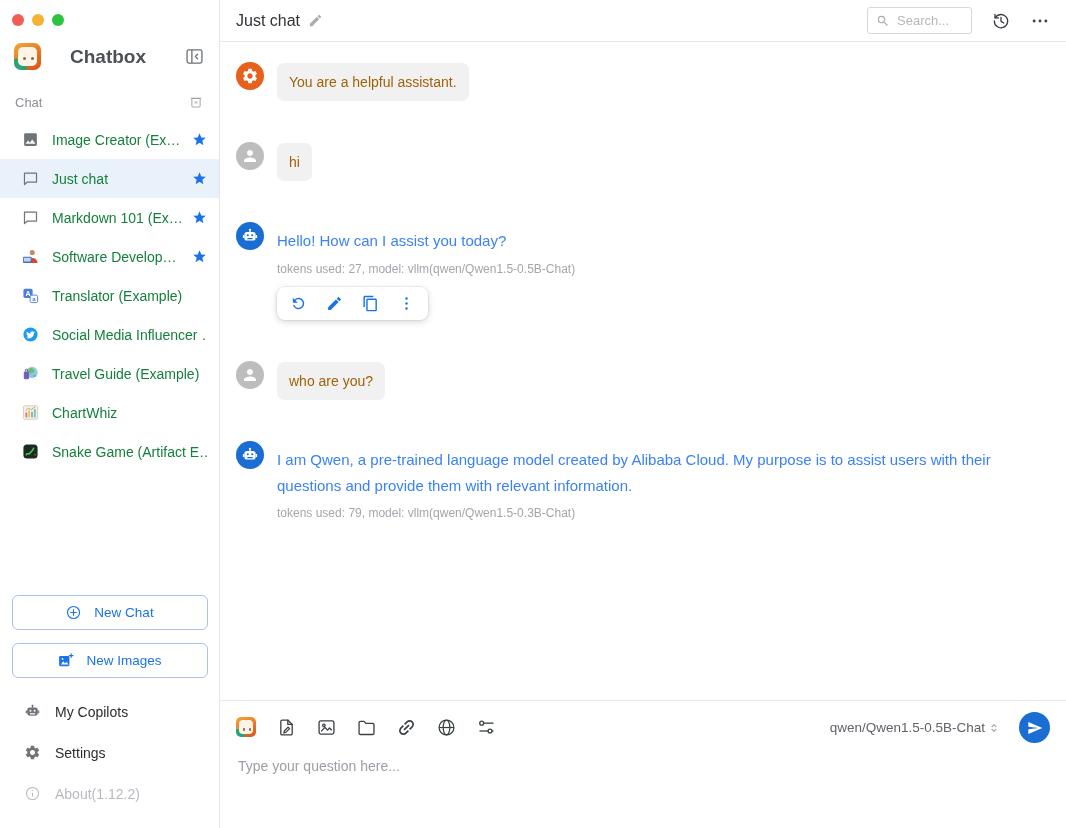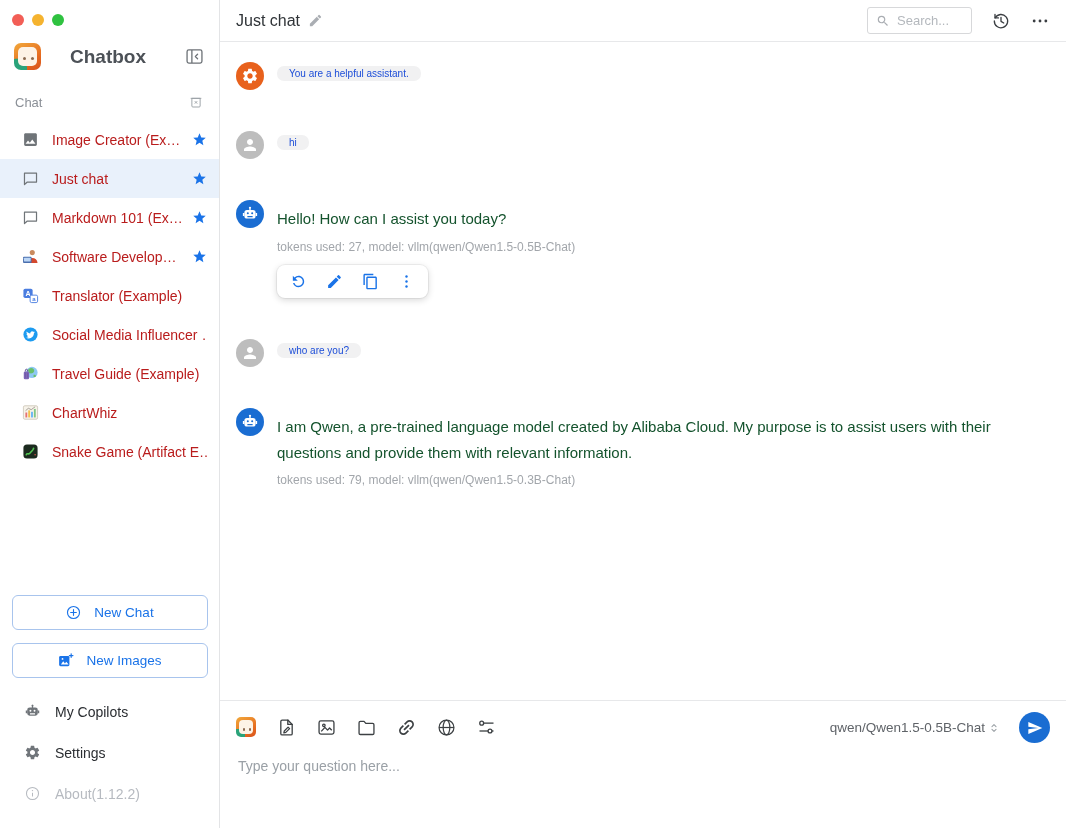--- a/index.html
+++ b/index.html
@@ -26,21 +26,21 @@
   .collapse-btn{width:21px;height:21px;color:#6d7277;background:none;border:none;padding:0;cursor:pointer;}
 
   .section-row{display:flex;align-items:center;margin-top:24px;padding:0 15px;}
   .section-label{font-size:13px;color:#8b9097;flex:1;}
   .clear-btn{width:16px;height:16px;color:#9aa0a5;background:none;border:none;padding:0;cursor:pointer;}
 
   #chat-list{margin-top:10px;}
   .chat-item{display:flex;align-items:center;height:39px;padding:0 12px 0 22px;cursor:pointer;}
   .chat-item.selected{background:#e9f1fb;}
   .item-icon{width:17px;height:17px;flex:0 0 17px;color:#6f7478;}
-  .item-label{font-size:14px;color:#b91c1c;margin-left:13px;flex:1;white-space:nowrap;overflow:hidden;}
+  .item-label{font-size:14px;color:#15803d;margin-left:13px;flex:1;white-space:nowrap;overflow:hidden;}
   .star{width:15px;height:15px;flex:0 0 15px;color:#1a73e8;margin-left:6px;}
 
   .sidebar-bottom{position:absolute;left:0;right:0;bottom:14px;}
   .outline-btn{display:flex;align-items:center;justify-content:center;gap:12px;width:196px;height:35px;
     margin:0 auto 13px auto;background:#fff;border:1px solid #a8c4ed;border-radius:6px;color:#1a73e8;
     font-size:13.5px;font-family:"Liberation Sans",sans-serif;cursor:pointer;}
   .btn-ic{width:17px;height:17px;color:#1a73e8;}
   .footer-item{display:flex;align-items:center;height:41px;padding:0 24px;font-size:14px;color:#2a2d31;cursor:pointer;}
   .footer-item .f-ic{width:17px;height:17px;color:#70757a;margin-right:14px;}
   .footer-item.about{color:#b6bac0;}
@@ -61,22 +61,22 @@
   .top-icon-btn{width:20px;height:20px;color:#3a3e42;background:none;border:none;padding:0;cursor:pointer;}
 
   #messages{flex:1;overflow:hidden;padding:20px 16px 0 16px;}
   .msg{display:flex;gap:13px;margin-bottom:41px;}
   .avatar{width:28px;height:28px;border-radius:50%;flex:0 0 28px;display:flex;align-items:center;justify-content:center;}
   .avatar svg{width:18px;height:18px;display:block;}
   .avatar.system{background:#e8611c;color:#fff;}
   .avatar.user{background:#bdbdbd;color:#fff;}
   .avatar.assistant{background:#1a6dd2;color:#fff;}
   .msg-body{min-width:0;padding-top:1px;}
-  .bubble{display:inline-block;background:#f1f1f2;border-radius:7px;padding:2px 12px;font-size:10px;color:#1d4ed8;}
-  .plain-text{font-size:15px;color:#14532d;max-width:768px;line-height:1.72;padding-top:5px;}
+  .bubble{display:inline-block;background:#f1f1f2;border-radius:7px;padding:11px 12px;font-size:14px;color:#a16207;}
+  .plain-text{font-size:15px;color:#3b82f6;max-width:768px;line-height:1.72;padding-top:5px;}
   .meta{font-size:12px;color:#a2a6ab;margin-top:8px;}
   .msg-toolbar{display:inline-flex;align-items:center;gap:19px;margin-top:11px;padding:8px 13px;background:#fff;
     border-radius:8px;box-shadow:0 0 0 1px rgba(0,0,0,0.05),0 2px 7px rgba(0,0,0,0.16);}
   .msg-toolbar .t-ic{width:17px;height:17px;color:#1a73e8;cursor:pointer;}
 
   
   .composer{flex:0 0 128px;border-top:1px solid #e7e8ea;padding:11px 16px 0 16px;}
   .composer-top{display:flex;align-items:center;}
   #composer-icons{display:flex;align-items:center;gap:19px;}
   #composer-icons .c-ic{width:21px;height:21px;color:#3c4043;cursor:pointer;}

